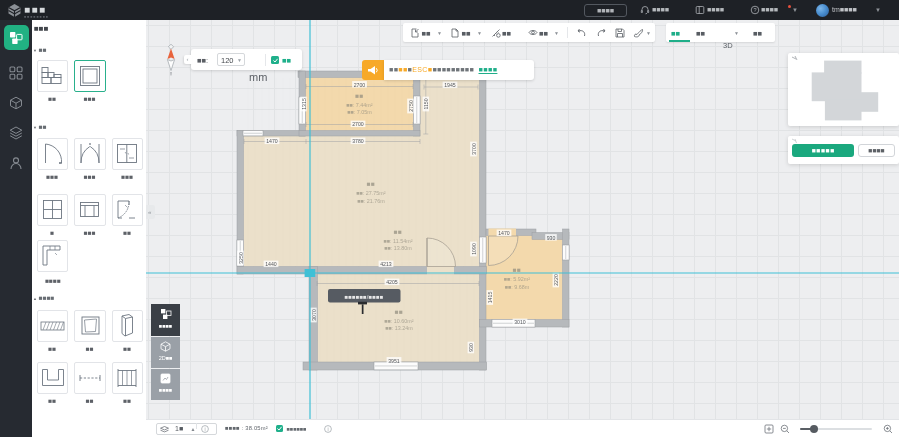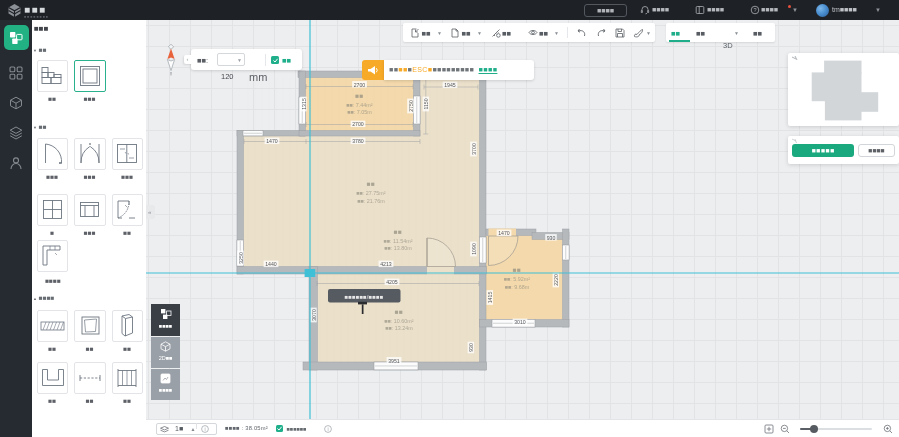--- a/index.html
+++ b/index.html
@@ -429,21 +429,21 @@
 <path d="M171 70.5 L174.6 59.5 L171 61 L167.4 59.5 Z" fill="#fdfdfd" stroke="#9aa0a6" stroke-width="0.7"></path>
 <path d="M170 72 L172 72 L171.6 75.5 L170.4 75.5 Z" fill="#b9bcbf"></path>
       </g>
   </svg>
 </div>
 
 <div class="abs" style="left:191px;top:49px;width:111px;height:21px;background:#fff;border-radius:3px;box-shadow:0 1px 3px rgba(0,0,0,.14);z-index:20">
   <div class="abs" style="left:-7.5px;top:6px;width:8px;height:9px;background:#fff;border-radius:2px 0 0 2px;box-shadow:-1px 1px 2px rgba(0,0,0,.1);font-size:6px;color:#9aa0a6;text-align:center;line-height:9px">‹</div>
   <div class="abs" style="left:6px;top:6.5px;font-size:7.5px;color:#5b5f65">■■:</div>
   <div class="abs" style="left:26px;top:4px;width:28px;height:13px;border:1px solid #d5d8db;border-radius:2px">
-     <div class="abs" style="left:3px;top:18px;font-size:7.5px;color:#43474c">120</div>
+     <div class="abs" style="left:3px;top:2px;font-size:7.5px;color:#43474c">120</div>
      <div class="abs" style="right:2px;top:3px;font-size:5px;color:#9aa0a6">▼</div>
   </div>
   <div class="abs" style="left:58px;top:22px;font-size:11px;color:#5b5f65">mm</div>
   <div class="abs" style="left:73.5px;top:4.5px;width:1px;height:12px;background:#e5e7ea"></div>
   <div class="abs" style="left:80px;top:7px;width:7.5px;height:7.5px;background:#1fb08b;border-radius:1.5px"></div>
   <svg class="abs" style="left:80.5px;top:7.5px" width="7" height="7" viewBox="0 0 7 7">
       <path d="M1.4 3.5 L3 5 L5.6 1.8" stroke="#fff" stroke-width="1" fill="none"></path>
     </svg>
   <div class="abs" style="left:91px;top:6.5px;font-size:7.5px;color:#1fb08b">■■</div>
 </div>

